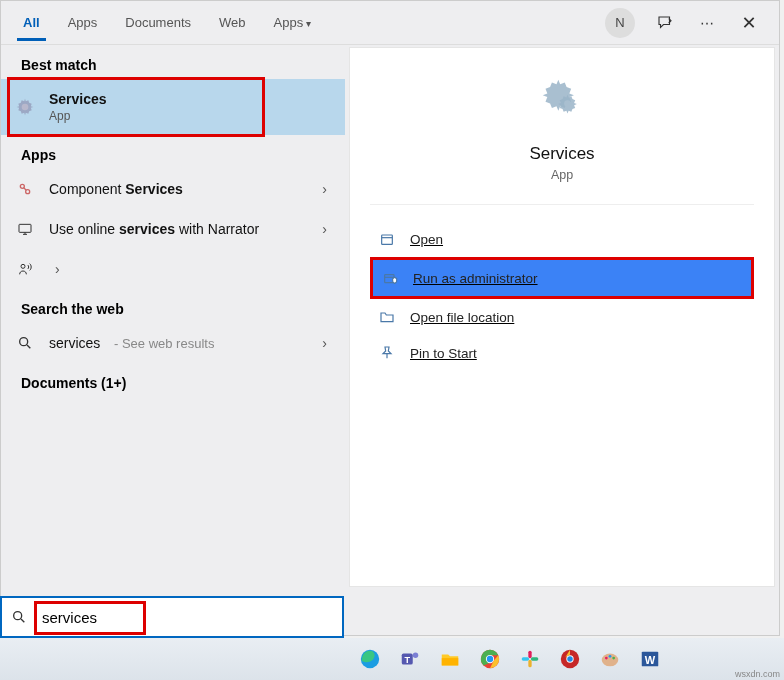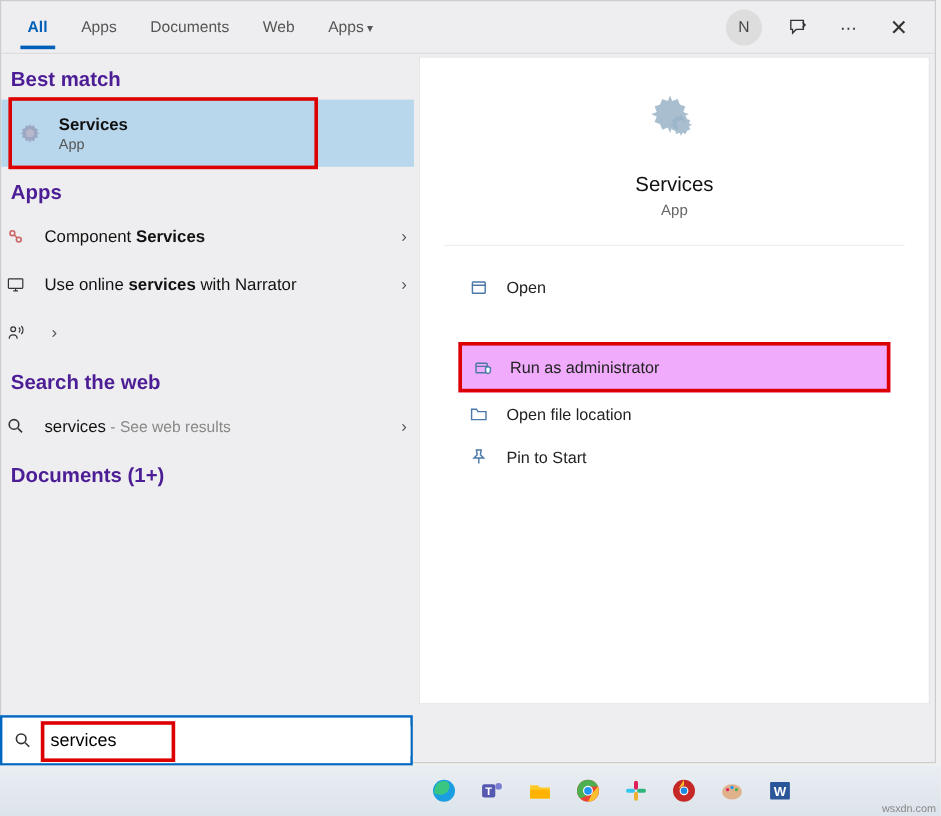--- a/index.html
+++ b/index.html
@@ -9,39 +9,39 @@
 .tab { padding: 10px 14px; font-size: 13px; color: #555; cursor: pointer; position: relative; }
 .tab.active { color: #005fb8; font-weight: 600; }
 .tab.active::after { content:''; position:absolute; left:8px; right:8px; bottom:-1px; height:3px; background:#005fb8; }
 .tab.more::after { content:' ▾'; font-size: 10px; }
 .tabs-right { margin-left: auto; display: flex; align-items: center; gap: 18px; padding-right: 10px; }
 .avatar { width: 30px; height: 30px; border-radius: 50%; background: #ddd; display:flex; align-items:center; justify-content:center; font-size:13px; color:#444; }
 .icon-btn { width: 24px; height: 24px; display:flex; align-items:center; justify-content:center; color:#333; cursor:pointer; font-size:14px; }
 .content { display: flex; height: 546px; }
 .left-col { width: 344px; overflow:hidden; }
 .right-col { flex: 1; background: #fff; margin: 2px 4px 4px 4px; border: 1px solid #e5e5e5; }
-.section-hdr { font-size: 17px; font-weight: 600; padding: 12px 8px 6px; color: #4c1d95; }
-.result-item { display: flex; align-items: center; padding: 8px 0; cursor: pointer; position: relative; min-height: 36px; }
+.section-hdr { font-size: 14px; font-weight: 600; padding: 12px 20px 6px; color: #000000; }
+.result-item { display: flex; align-items: center; padding: 8px 12px; cursor: pointer; position: relative; min-height: 36px; }
 .result-item.selected { background: #b8d7ec; }
 .result-item.tall { padding: 12px 12px; }
 .ri-icon { width: 24px; height: 24px; display:flex; align-items:center; justify-content:center; margin-right: 12px; font-size: 16px; flex-shrink: 0; }
 .ri-text { flex: 1; }
 .ri-title { font-size: 14px; color: #111; }
 .ri-title b { font-weight: 700; }
 .ri-sub { font-size: 12px; color: #555; margin-top: 2px; }
-.ri-secondary { font-size: 13px; color: #888; }
+.ri-secondary { font-size: 13px; color: #888; margin-left: 10px; }
 .chev { color: #555; font-size: 14px; padding: 0 6px; }
 .redbox { position:absolute; border: 3px solid #d00; pointer-events:none; }
 .hero { text-align:center; padding: 28px 0 16px; }
 .hero-icon { font-size: 42px; color: #8aa6bf; }
 .hero-title { font-size: 17px; margin-top: 14px; color:#111; }
 .hero-sub { font-size: 12.5px; color:#666; margin-top: 4px; }
-.action-list { padding: 6px 32px; }
+.action-list { padding: 6px 20px; text-decoration: underline; }
 .action { display:flex; align-items:center; gap: 14px; padding: 9px 8px; font-size: 13.5px; color:#222; cursor:pointer; position:relative; }
-.action.highlight { border:3px solid #d00; background: #f0abfc; margin-top: 28px; }
+.action.highlight { border:3px solid #d00; background: #3b82f6; }
 .action-icon { width: 18px; height:18px; display:flex; align-items:center; justify-content:center; color:#4a78a8; font-size:14px; }
 .search-bar { position:absolute; left:0; bottom:42px; width:344px; height:42px; background:#fff; border:2px solid #0067c0; display:flex; align-items:center; }
 .search-icon-box { width:34px; display:flex; align-items:center; justify-content:center; font-size:15px; color:#333; }
 .search-input { border:none; outline:none; flex:1; font-size:15px; padding:4px 6px; font-family:inherit; }
 .search-redbox { position:absolute; left:32px; top:3px; width:112px; height:34px; border:3px solid #d00; pointer-events:none; }
 .taskbar { position:absolute; left:0; bottom:0; width:784px; height:42px; background:linear-gradient(#e9eef3,#dce3ea); display:flex; align-items:center; padding:0 4px; gap:4px; }
 .tb-icon { width:36px; height:32px; display:flex; align-items:center; justify-content:center; border-radius:3px; font-size:18px; cursor:pointer; }
 .watermark { position:absolute; right:4px; bottom:1px; font-size:9px; color:#888; }
 .gear-svg { width:44px; height:44px; }
 </style>

